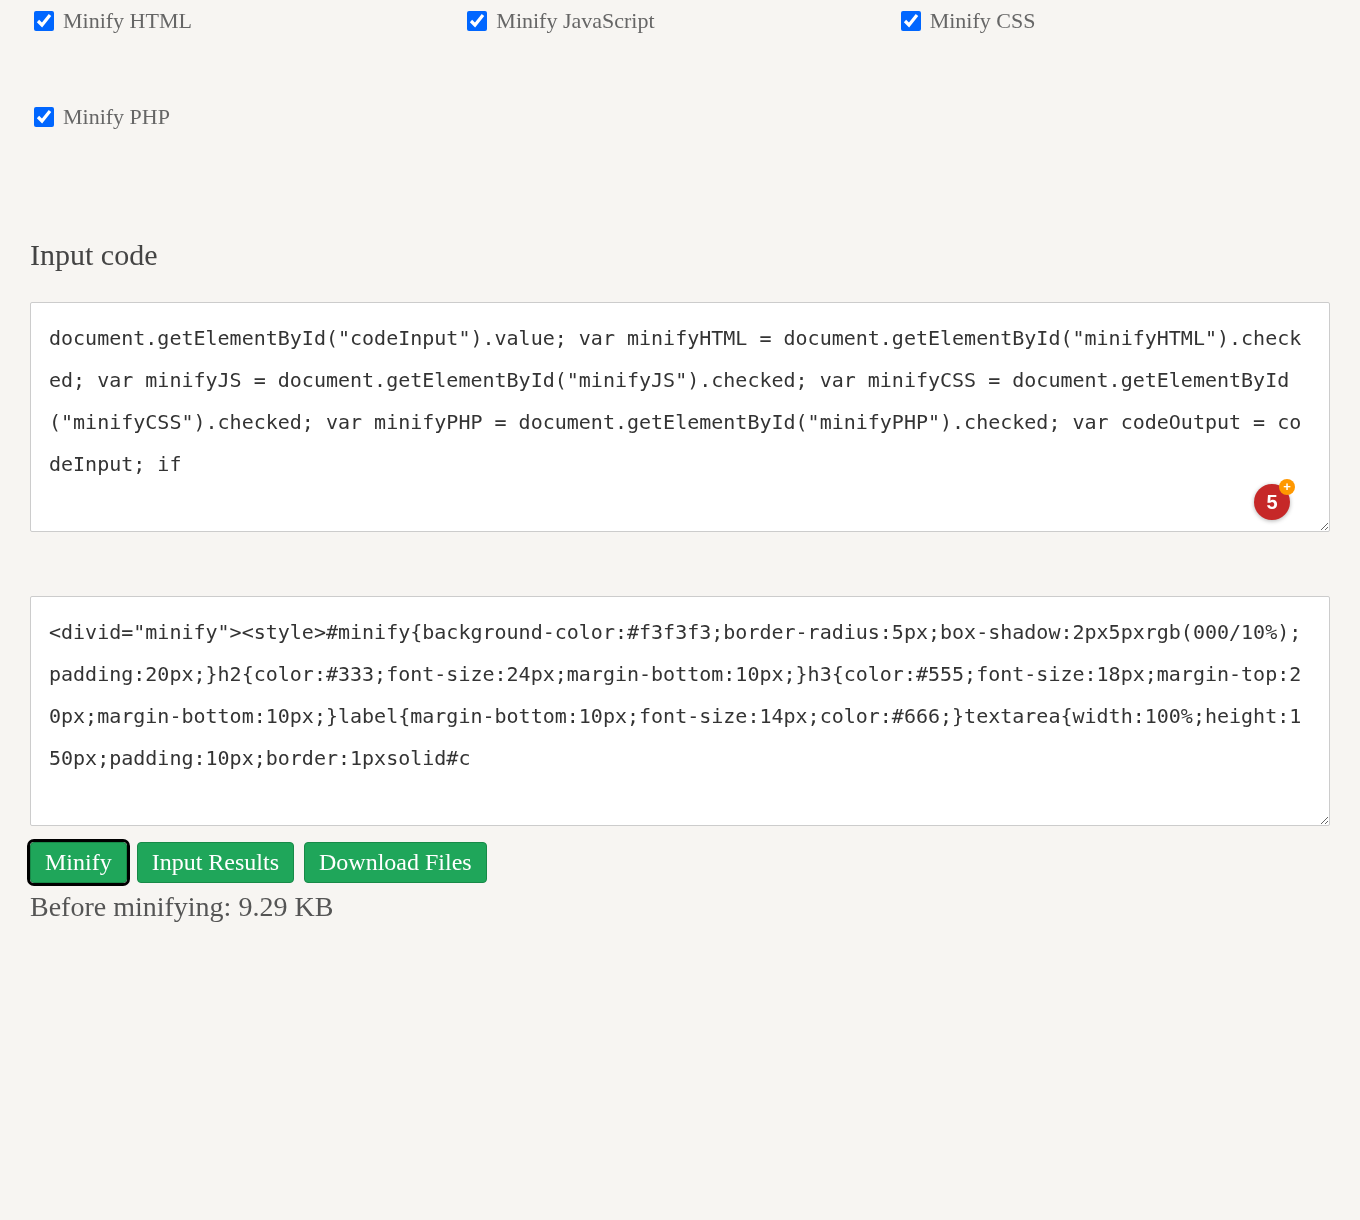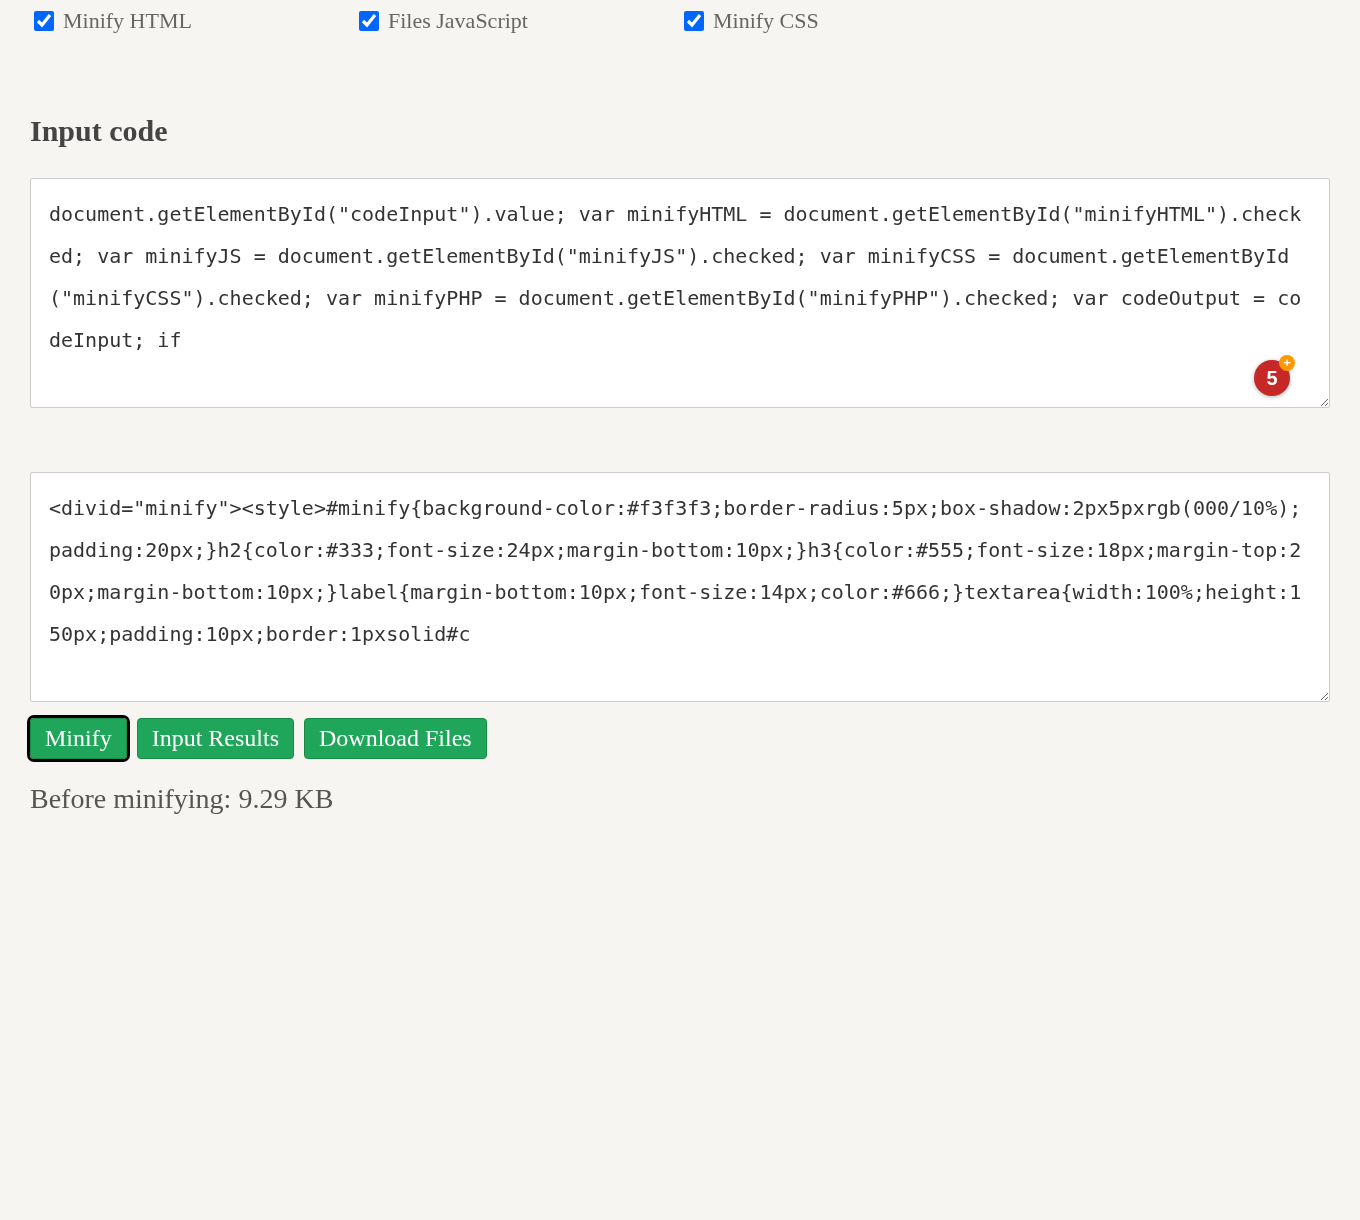--- a/index.html
+++ b/index.html
@@ -9,39 +9,39 @@
     background: #f7f5f2;
     font-family: Georgia, 'Times New Roman', serif;
     color: #555;
     width: 1360px;
   }
   .page {
     padding: 8px 30px 30px 30px;
   }
   .options-grid {
     display: grid;
-    grid-template-columns: 1fr 1fr 1fr 1fr;
+    grid-template-columns: 1fr 1fr 1fr;
     row-gap: 70px;
-    margin-bottom: 80px;
+    margin-bottom: 108px;
   }
   .opt {
     display: flex;
     align-items: center;
     gap: 6px;
     font-size: 22px;
     color: #666;
   }
   .chk {
     width: 20px;
     height: 20px;
     accent-color: #0066ff;
   }
   h3.section {
     font-family: Georgia, serif;
-    font-weight: 700;
+    font-weight: 400;
     font-size: 30px;
     color: #444;
     margin: 0 0 30px 0;
   }
   .ta-wrap {
     position: relative;
   }
   textarea.codebox {
     width: 100%;
     height: 230px;
@@ -103,42 +103,46 @@
     padding: 6px 14px;
     font-family: Georgia, serif;
     font-size: 24px;
     cursor: pointer;
   }
   .btn.primary {
     outline: 3px solid #000;
     outline-offset: 0;
   }
   .status {
-    margin-top: 24px;
+    margin-top: 8px;
     font-size: 28px;
     color: #555;
   }
 </style>
 </head>
 <body>
 
 <div class="page">
 
   <div class="options-grid">
     <label class="opt">
       <input type="checkbox" class="chk" checked="" style="">
       <span>Minify HTML</span>
     </label>
     <label class="opt">
       <input type="checkbox" class="chk" checked="" style="">
-      <span>Files JavaScript</span>
+      <span>Minify JavaScript</span>
     </label>
     <label class="opt">
       <input type="checkbox" class="chk" checked="" style="">
       <span>Minify CSS</span>
+    </label>
+    <label class="opt">
+      <input type="checkbox" class="chk" checked="" style="">
+      <span>Minify PHP</span>
     </label>
   </div>
 
   <h3 class="section">Input code</h3>
   <div class="ta-wrap">
     <textarea class="codebox" style="">document.getElementById("codeInput").value; var minifyHTML = document.getElementById("minifyHTML").checked; var minifyJS = document.getElementById("minifyJS").checked; var minifyCSS = document.getElementById("minifyCSS").checked; var minifyPHP = document.getElementById("minifyPHP").checked; var codeOutput = codeInput; if</textarea>
     <div class="badge">5</div>
   </div>
 
   <div class="section-gap"></div>

